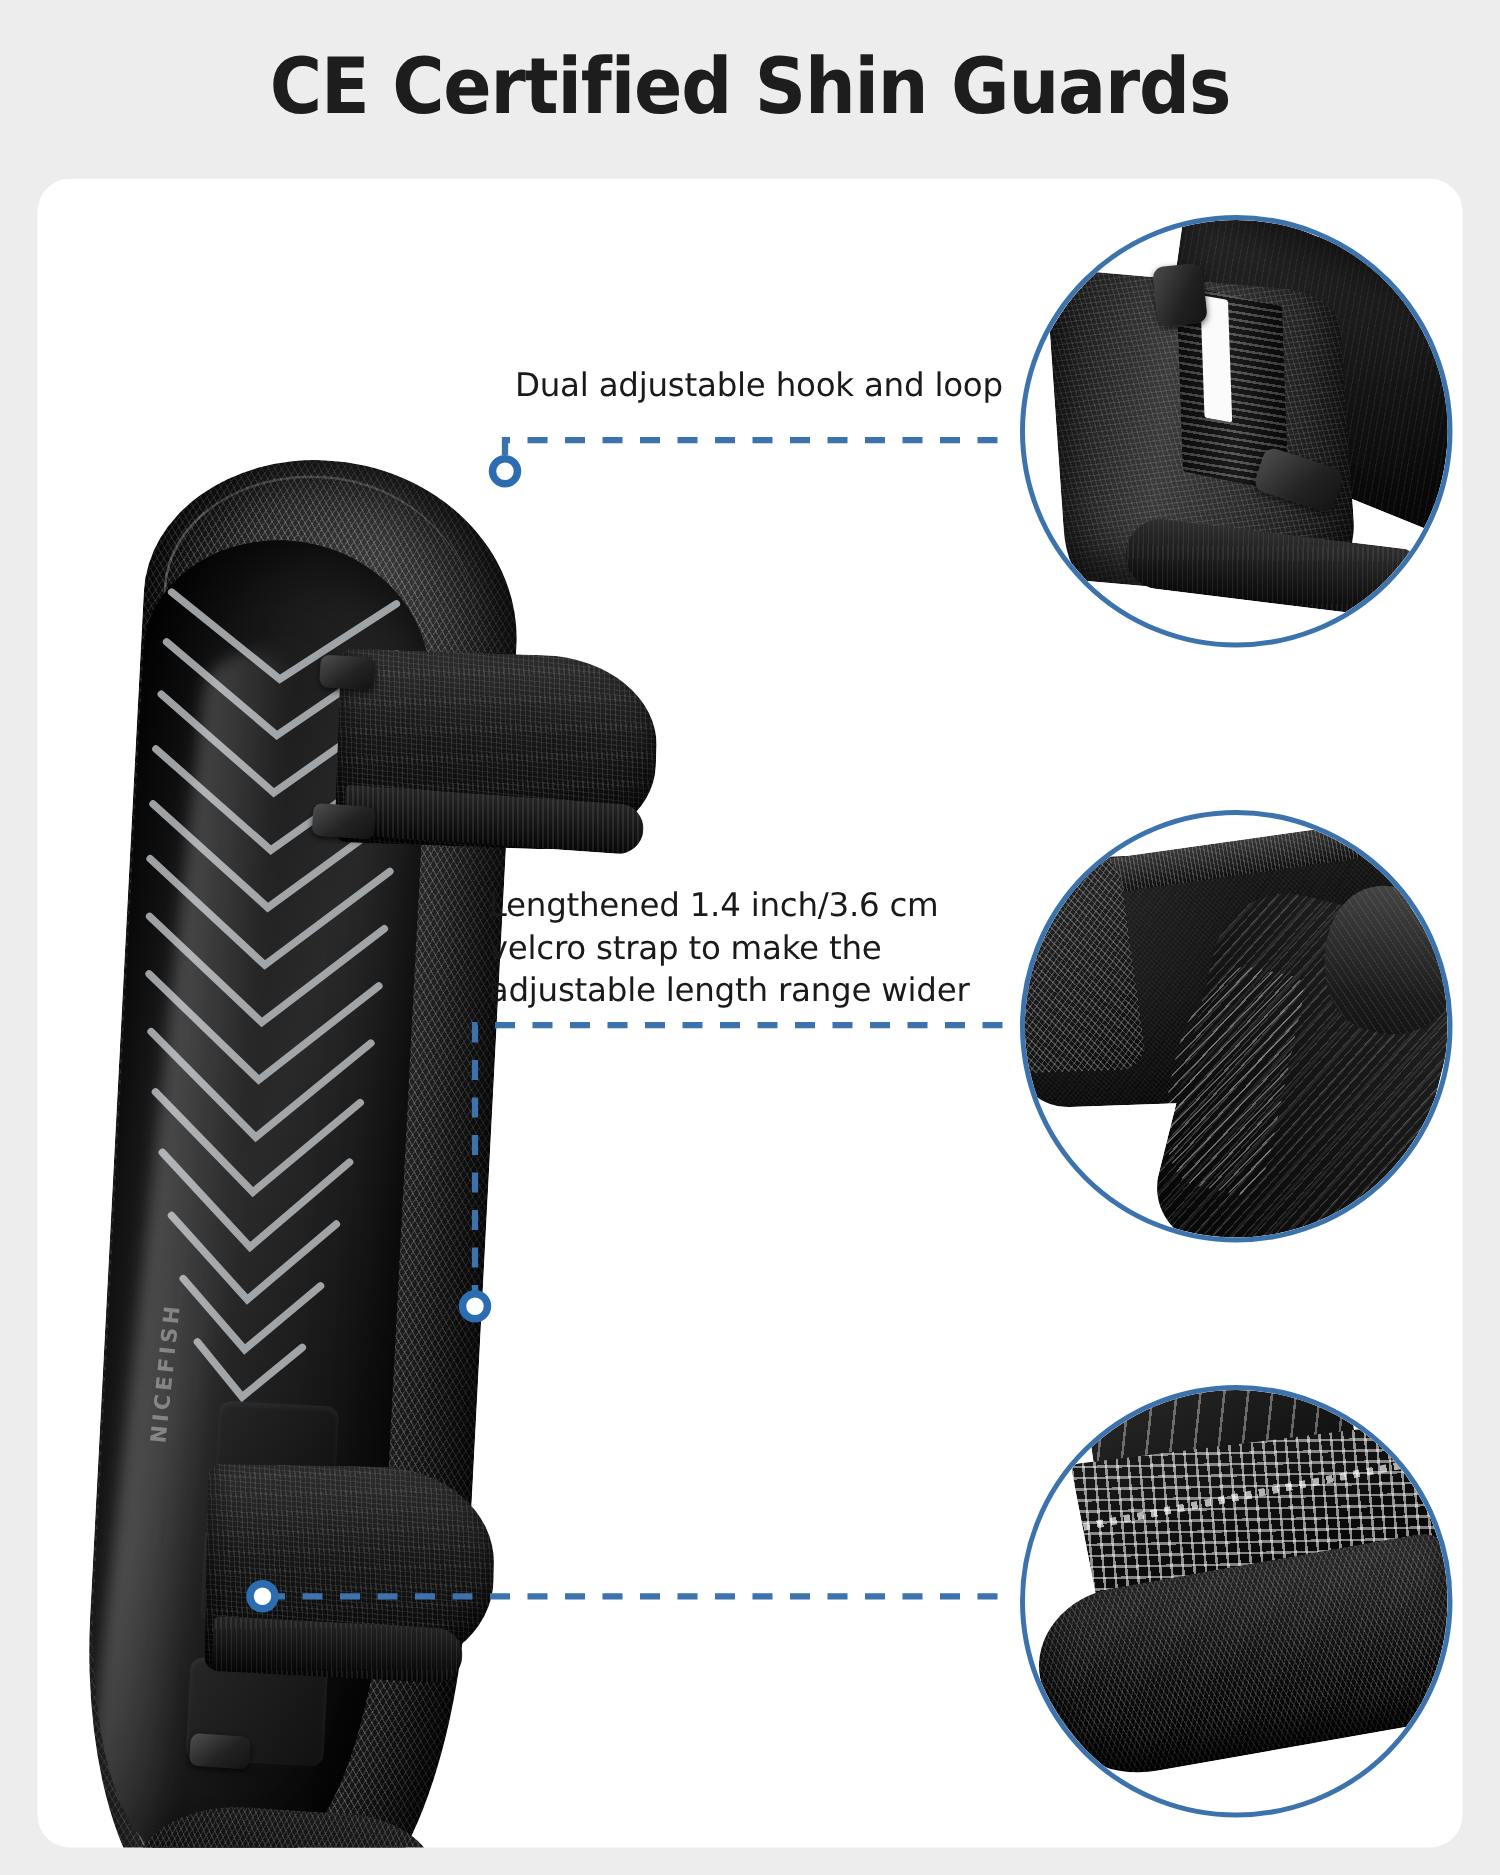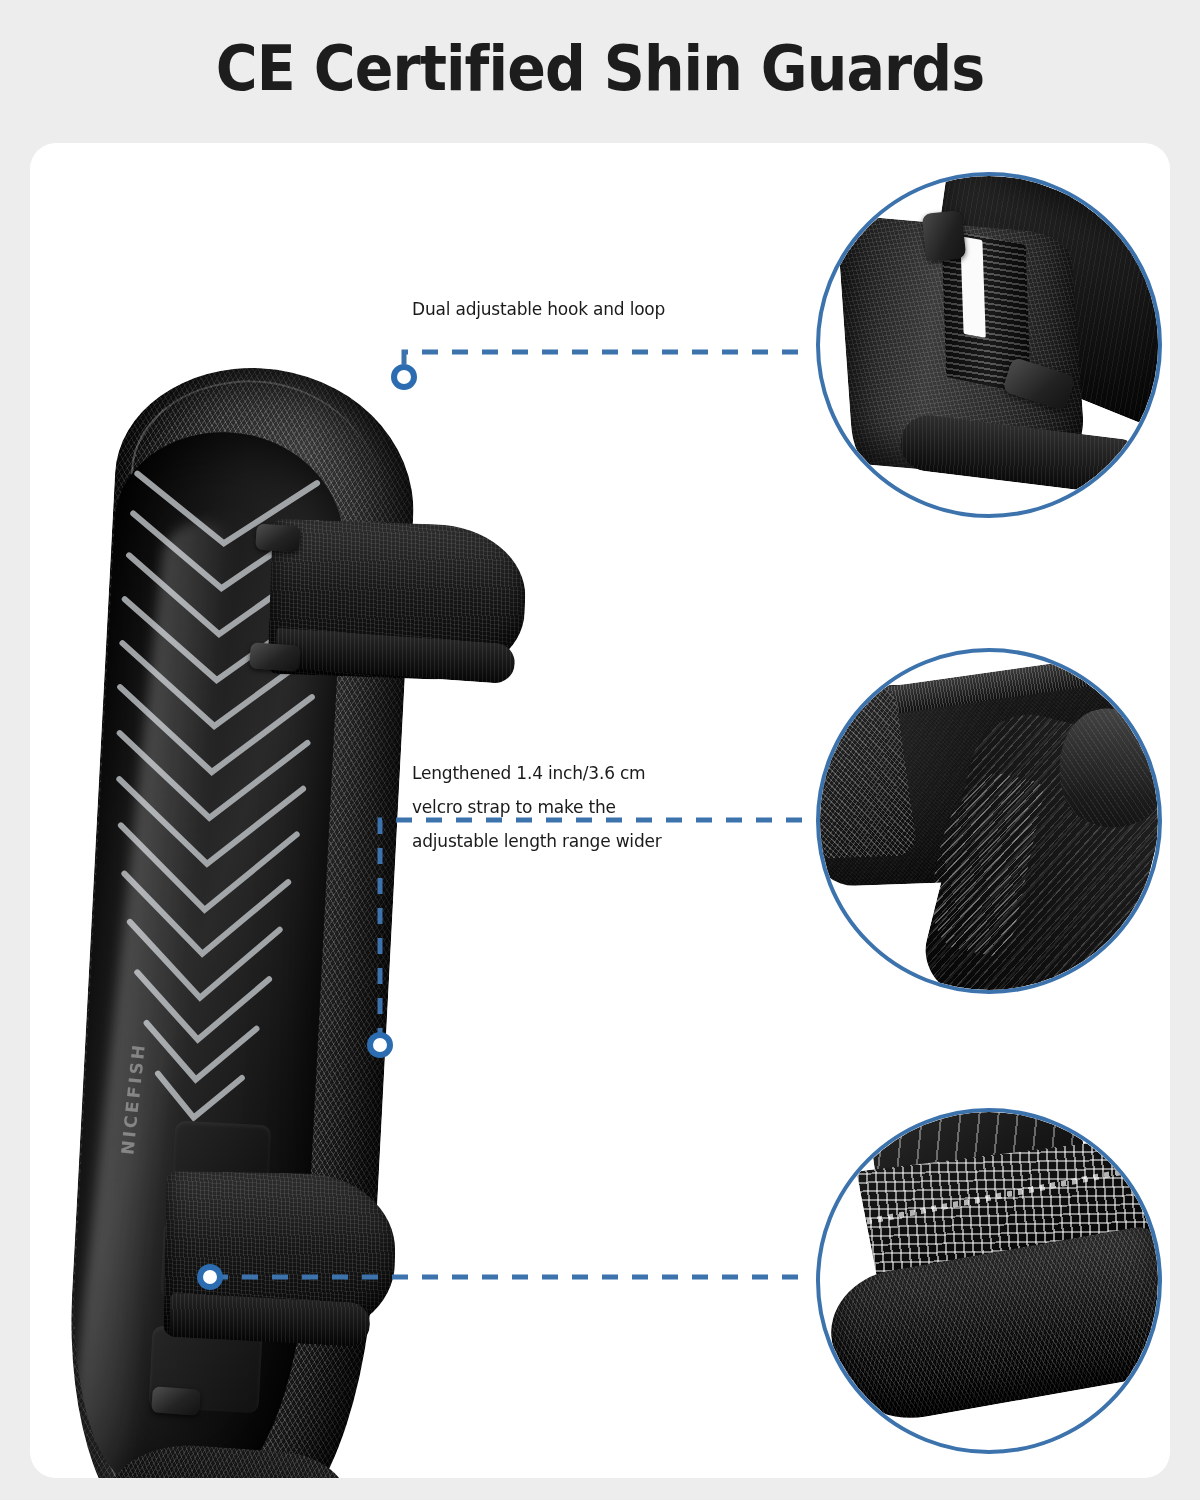--- a/index.html
+++ b/index.html
@@ -42,21 +42,21 @@
     height: 1335px;
     background: #ffffff;
     border-radius: 26px;
     overflow: hidden;
   }
 
   
   .callout {
     position: absolute;
     font-family: "DejaVu Sans", sans-serif;
-    font-size: 17px;
+    font-size: 26px;
     line-height: 34px;
     color: #1a1a1a;
     white-space: pre-line;
     letter-spacing: -0.2px;
   }
   .callout-1 { left: 412px; top: 292px; }
   .callout-2 { left: 412px; top: 708px; }
   .callout-3 { left: 412px; top: 1203px; }
 
   
@@ -465,21 +465,21 @@
     <div class="dc-inner">
       <div class="c3-shell"></div>
       <div class="c3-mesh-band"></div>
       <div class="c3-stitch"></div>
       <div class="c3-edging"></div>
     </div>
   </div>
 
   <div class="callout callout-1" style="left:382px; top:149px;">Dual adjustable hook and loop</div>
 
-  <div class="callout callout-2" style="left:382px; top:565px;margin-top:48px;">Lengthened 1.4 inch/3.6 cm
+  <div class="callout callout-2" style="left:361px; top:565px;">Lengthened 1.4 inch/3.6 cm
 velcro strap to make the
 adjustable length range wider</div>
 
 </div>
 
 <svg class="connector-svg" viewBox="0 0 1200 1500">
   <g stroke="#3d73ad" stroke-width="5" fill="none" stroke-dasharray="16 14" stroke-linecap="butt">
 
     <path d="M404 364 L404 352 L812 352"></path>
 

